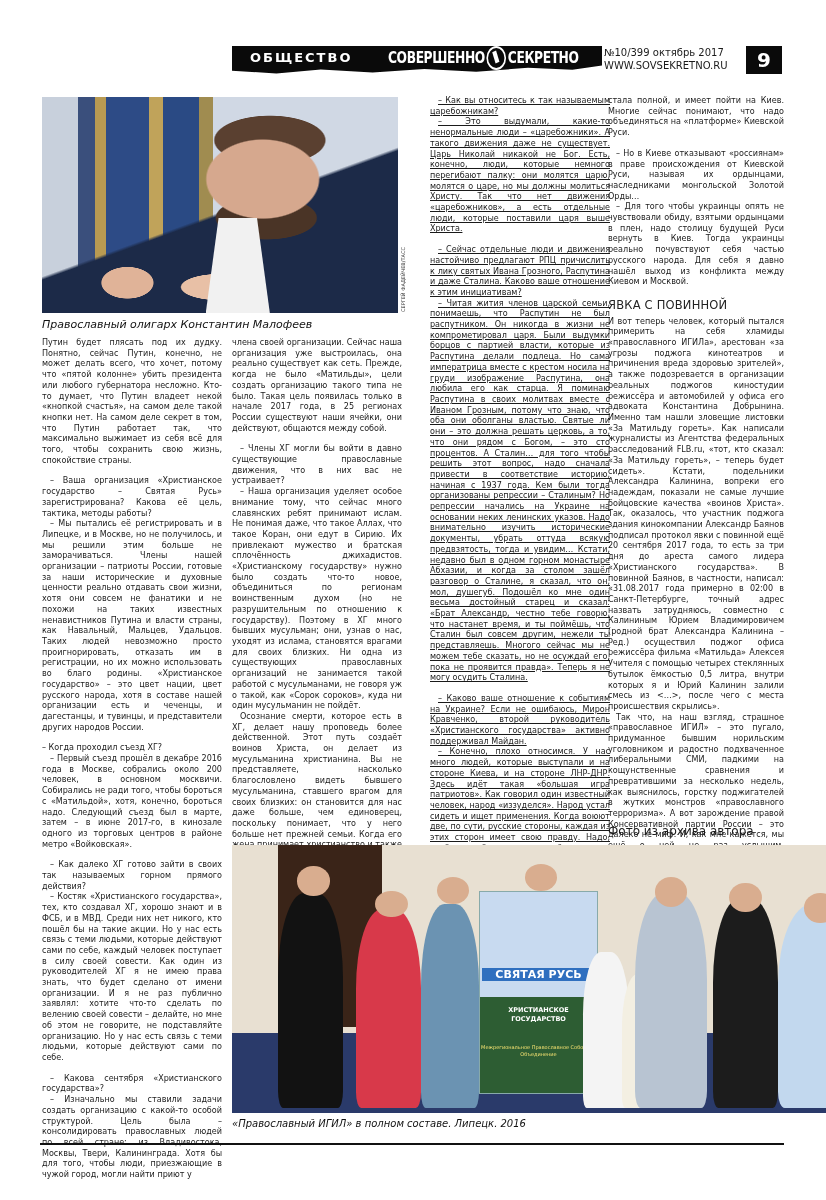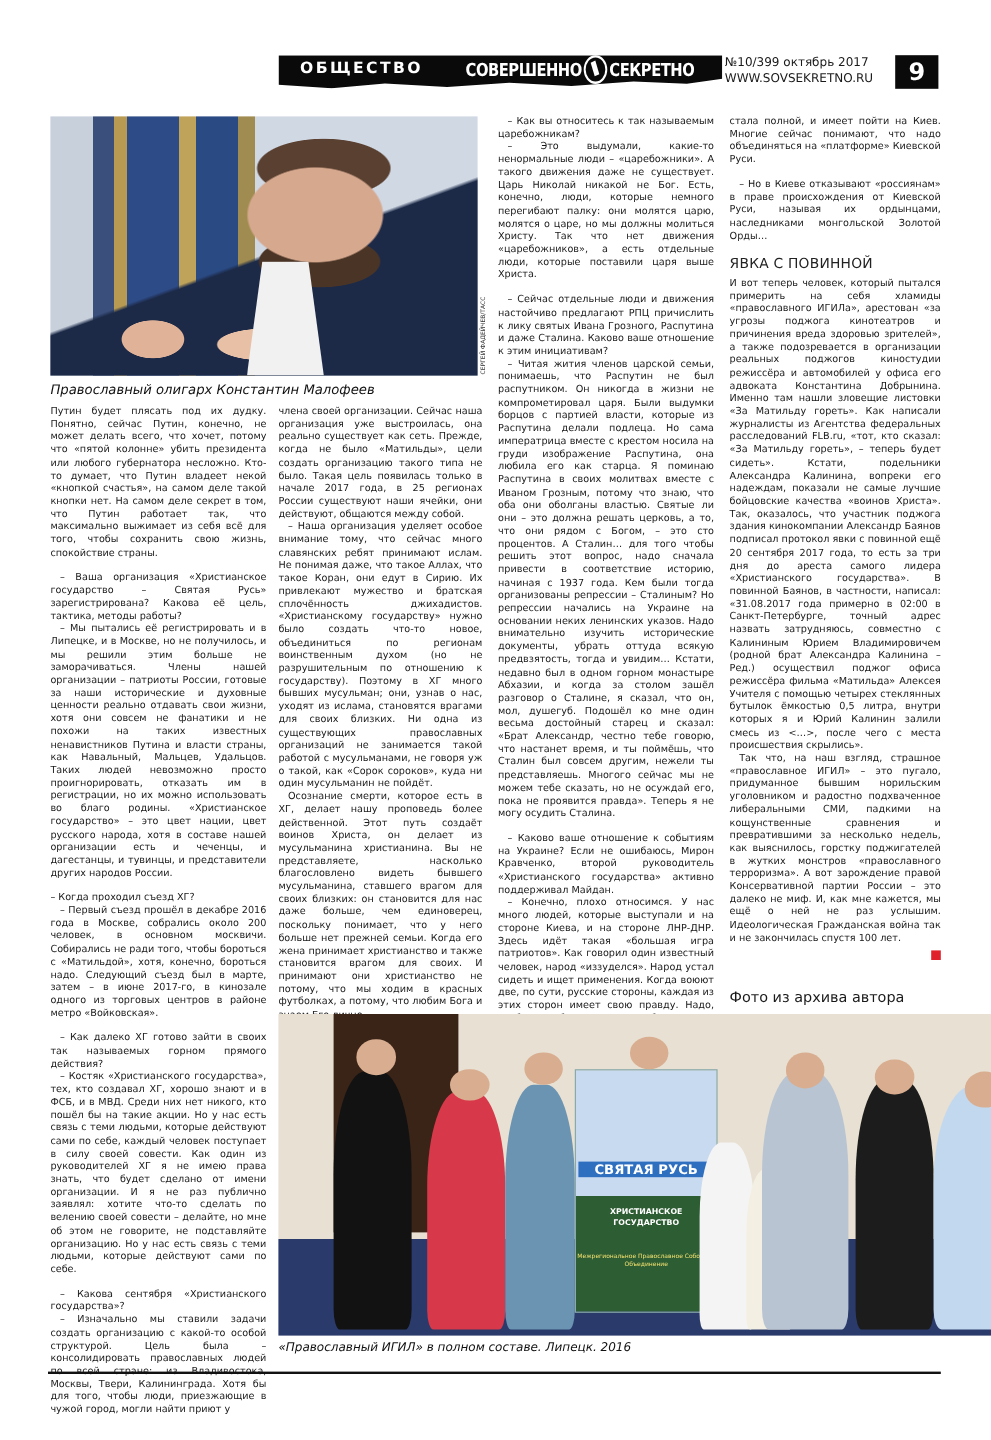--- a/index.html
+++ b/index.html
@@ -42,21 +42,21 @@
   .caption-top { left: 42px; top: 318px; }
   .caption-bottom { left: 232px; top: 1118px; font-size: 10px; }
   .photo-source { position: absolute; left: 608px; top: 824px; font-size: 12px; }
 
   
   .col { position: absolute; font-size: 8.05px; line-height: 10.7px; text-align: justify; color: #1a1a1a; hyphens: auto; }
   .col p { margin: 0; text-indent: 8px; }
   .col p.gap { margin-top: 10px; }
   .col1 { left: 42px; top: 338px; width: 180px; }
   .col2 { left: 232px; top: 338px; width: 170px; }
-  .col3 { left: 415px; top: 96px; width: 180px; }
+  .col3 { left: 430px; top: 96px; width: 180px; text-decoration: underline; }
   .col4 { left: 608px; top: 96px; width: 176px; }
   .subhead { font-size: 11.5px; margin: 12px 0 6px 0; color: #222; letter-spacing: 0.2px; }
   .end-mark { display: inline-block; width: 8px; height: 8px; background: #e0202a; float: right; margin-top: 4px; }
 
   .rule { position: absolute; left: 40px; top: 1143px; width: 744px; height: 2px; background: #111; }
 </style>
 </head>
 <body>
 
 <div class="masthead"></div>
@@ -85,36 +85,38 @@
   <p class="gap" style="text-indent:0">– Когда проходил съезд ХГ?</p>
   <p>– Первый съезд прошёл в декабре 2016 года в Москве, собрались около 200 человек, в основном москвичи. Собирались не ради того, чтобы бороться с «Матильдой», хотя, конечно, бороться надо. Следующий съезд был в марте, затем – в июне 2017-го, в кинозале одного из торговых центров в районе метро «Войковская».</p>
   <p class="gap">– Как далеко ХГ готово зайти в своих так называемых горном прямого действия?</p>
   <p>– Костяк «Христианского государства», тех, кто создавал ХГ, хорошо знают и в ФСБ, и в МВД. Среди них нет никого, кто пошёл бы на такие акции. Но у нас есть связь с теми людьми, которые действуют сами по себе, каждый человек поступает в силу своей совести. Как один из руководителей ХГ я не имею права знать, что будет сделано от имени организации. И я не раз публично заявлял: хотите что-то сделать по велению своей совести – делайте, но мне об этом не говорите, не подставляйте организацию. Но у нас есть связь с теми людьми, которые действуют сами по себе.</p>
   <p class="gap">– Какова сентября «Христианского государства»?</p>
   <p>– Изначально мы ставили задачи создать организацию с какой-то особой структурой. Цель была – консолидировать православных людей по всей стране: из Владивостока, Москвы, Твери, Калининграда. Хотя бы для того, чтобы люди, приезжающие в чужой город, могли найти приют у</p>
 </div>
 
 <div class="col col2">
   <p style="text-indent:0">члена своей организации. Сейчас наша организация уже выстроилась, она реально существует как сеть. Прежде, когда не было «Матильды», цели создать организацию такого типа не было. Такая цель появилась только в начале 2017 года, в 25 регионах России существуют наши ячейки, они действуют, общаются между собой.</p>
+  <p class="gap">– Члены ХГ могли бы войти в давно существующие православные движения, что в них вас не устраивает?</p>
   <p>– Наша организация уделяет особое внимание тому, что сейчас много славянских ребят принимают ислам. Не понимая даже, что такое Аллах, что такое Коран, они едут в Сирию. Их привлекают мужество и братская сплочённость джихадистов. «Христианскому государству» нужно было создать что-то новое, объединиться по регионам воинственным духом (но не разрушительным по отношению к государству). Поэтому в ХГ много бывших мусульман; они, узнав о нас, уходят из ислама, становятся врагами для своих близких. Ни одна из существующих православных организаций не занимается такой работой с мусульманами, не говоря уж о такой, как «Сорок сороков», куда ни один мусульманин не пойдёт.</p>
   <p>Осознание смерти, которое есть в ХГ, делает нашу проповедь более действенной. Этот путь создаёт воинов Христа, он делает из мусульманина христианина. Вы не представляете, насколько благословлено видеть бывшего мусульманина, ставшего врагом для своих близких: он становится для нас даже больше, чем единоверец, поскольку понимает, что у него больше нет прежней семьи. Когда его жена принимает христианство и также становится врагом для своих. И принимают они христианство не потому, что мы ходим в красных футболках, а потому, что любим Бога и знаем Его лично.</p>
 </div>
 
 <div class="col col3">
   <p>– Как вы относитесь к так называемым царебожникам?</p>
   <p>– Это выдумали, какие-то ненормальные люди – «царебожники». А такого движения даже не существует. Царь Николай никакой не Бог. Есть, конечно, люди, которые немного перегибают палку: они молятся царю, молятся о царе, но мы должны молиться Христу. Так что нет движения «царебожников», а есть отдельные люди, которые поставили царя выше Христа.</p>
   <p class="gap">– Сейчас отдельные люди и движения настойчиво предлагают РПЦ причислить к лику святых Ивана Грозного, Распутина и даже Сталина. Каково ваше отношение к этим инициативам?</p>
   <p>– Читая жития членов царской семьи, понимаешь, что Распутин не был распутником. Он никогда в жизни не компрометировал царя. Были выдумки борцов с партией власти, которые из Распутина делали подлеца. Но сама императрица вместе с крестом носила на груди изображение Распутина, она любила его как старца. Я поминаю Распутина в своих молитвах вместе с Иваном Грозным, потому что знаю, что оба они оболганы властью. Святые ли они – это должна решать церковь, а то, что они рядом с Богом, – это сто процентов. А Сталин… для того чтобы решить этот вопрос, надо сначала привести в соответствие историю, начиная с 1937 года. Кем были тогда организованы репрессии – Сталиным? Но репрессии начались на Украине на основании неких ленинских указов. Надо внимательно изучить исторические документы, убрать оттуда всякую предвзятость, тогда и увидим… Кстати, недавно был в одном горном монастыре Абхазии, и когда за столом зашёл разговор о Сталине, я сказал, что он, мол, душегуб. Подошёл ко мне один весьма достойный старец и сказал: «Брат Александр, честно тебе говорю, что настанет время, и ты поймёшь, что Сталин был совсем другим, нежели ты представляешь. Многого сейчас мы не можем тебе сказать, но не осуждай его, пока не проявится правда». Теперь я не могу осудить Сталина.</p>
   <p class="gap">– Каково ваше отношение к событиям на Украине? Если не ошибаюсь, Мирон Кравченко, второй руководитель «Христианского государства» активно поддерживал Майдан.</p>
   <p>– Конечно, плохо относимся. У нас много людей, которые выступали и на стороне Киева, и на стороне ЛНР-ДНР. Здесь идёт такая «большая игра патриотов». Как говорил один известный человек, народ «иззуделся». Народ устал сидеть и ищет применения. Когда воюют две, по сути, русские стороны, каждая из этих сторон имеет свою правду. Надо, чтобы они объединились, чтобы правда</p>
 </div>
 
 <div class="col col4">
   <p style="text-indent:0">стала полной, и имеет пойти на Киев. Многие сейчас понимают, что надо объединяться на «платформе» Киевской Руси.</p>
   <p class="gap">– Но в Киеве отказывают «россиянам» в праве происхождения от Киевской Руси, называя их ордынцами, наследниками монгольской Золотой Орды…</p>
+  <p>– Для того чтобы украинцы опять не чувствовали обиду, взятыми ордынцами в плен, надо столицу будущей Руси вернуть в Киев. Тогда украинцы реально почувствуют себя частью русского народа. Для себя я давно нашёл выход из конфликта между Киевом и Москвой.</p>
   <div class="subhead">ЯВКА С ПОВИННОЙ</div>
   <p style="text-indent:0">И вот теперь человек, который пытался примерить на себя хламиды «православного ИГИЛа», арестован «за угрозы поджога кинотеатров и причинения вреда здоровью зрителей», а также подозревается в организации реальных поджогов киностудии режиссёра и автомобилей у офиса его адвоката Константина Добрынина. Именно там нашли зловещие листовки «За Матильду гореть». Как написали журналисты из Агентства федеральных расследований FLB.ru, «тот, кто сказал: «За Матильду гореть», – теперь будет сидеть». Кстати, подельники Александра Калинина, вопреки его надеждам, показали не самые лучшие бойцовские качества «воинов Христа». Так, оказалось, что участник поджога здания кинокомпании Александр Баянов подписал протокол явки с повинной ещё 20 сентября 2017 года, то есть за три дня до ареста самого лидера «Христианского государства». В повинной Баянов, в частности, написал: «31.08.2017 года примерно в 02:00 в Санкт-Петербурге, точный адрес назвать затрудняюсь, совместно с Калининым Юрием Владимировичем (родной брат Александра Калинина – Ред.) осуществил поджог офиса режиссёра фильма «Матильда» Алексея Учителя с помощью четырех стеклянных бутылок ёмкостью 0,5 литра, внутри которых я и Юрий Калинин залили смесь из &lt;…&gt;, после чего с места происшествия скрылись».</p>
   <p>Так что, на наш взгляд, страшное «православное ИГИЛ» – это пугало, придуманное бывшим норильским уголовником и радостно подхваченное либеральными СМИ, падкими на кощунственные сравнения и превратившими за несколько недель, как выяснилось, горстку поджигателей в жутких монстров «православного терроризма». А вот зарождение правой Консервативной партии России – это далеко не миф. И, как мне кажется, мы ещё о ней не раз услышим. Идеологическая Гражданская война так и не закончилась спустя 100 лет.</p>
   <span class="end-mark"></span>
 </div>
 <div class="photo-source">Фото из архива автора</div>
 
 <div class="photo photo-bottom">
   <div class="door"></div>
   <div class="person" style="left:7%;width:10%;height:80%;background:#121212;"></div>

